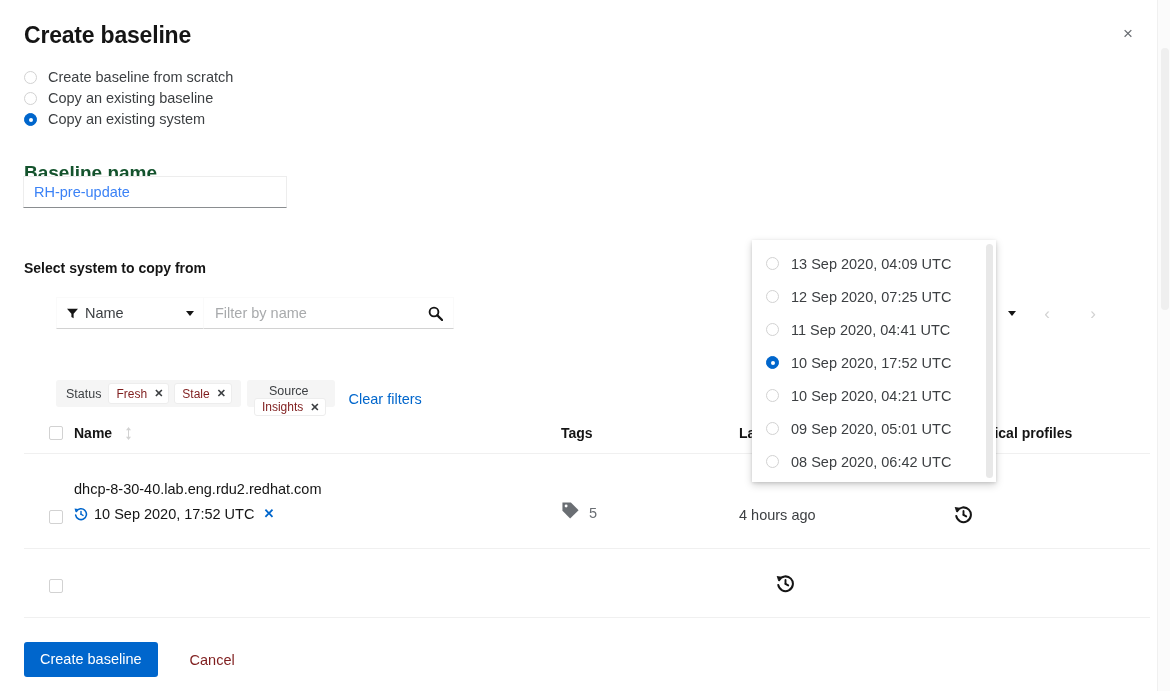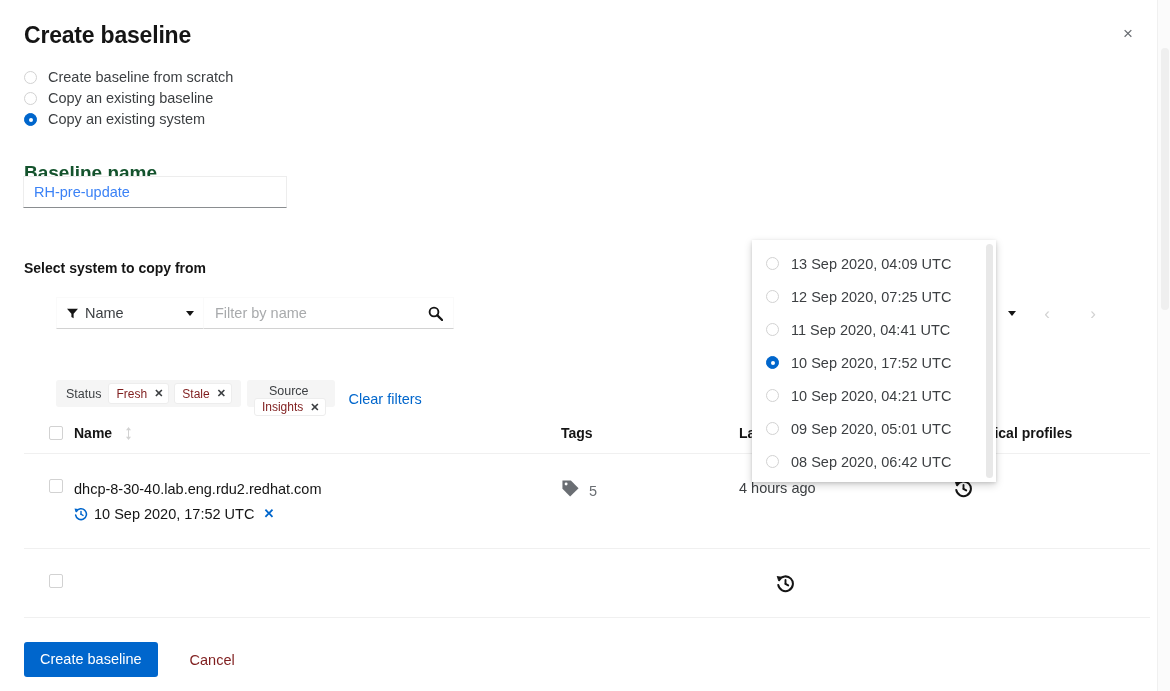--- a/index.html
+++ b/index.html
@@ -288,21 +288,21 @@
 
   
   .table {
     position: absolute;
     left: 24px;
     top: 413px;
     width: 1126px;
   }
   .trow {
     display: flex;
-    align-items: flex-start;
+    align-items: flex-end;
     border-bottom: 1px solid #f0f0f0;
     padding: 0;
   }
   .thead .trow { height: 41px; align-items: center; }
   .c-check  { width: 50px; padding-left: 25px; flex: none; display: flex; align-items: flex-start; }
   .c-name   { width: 487px; flex: none; }
   .c-tags   { width: 178px; flex: none; }
   .c-last   { width: 215px; flex: none; }
   .c-hist   { width: 180px; flex: none; }
 

